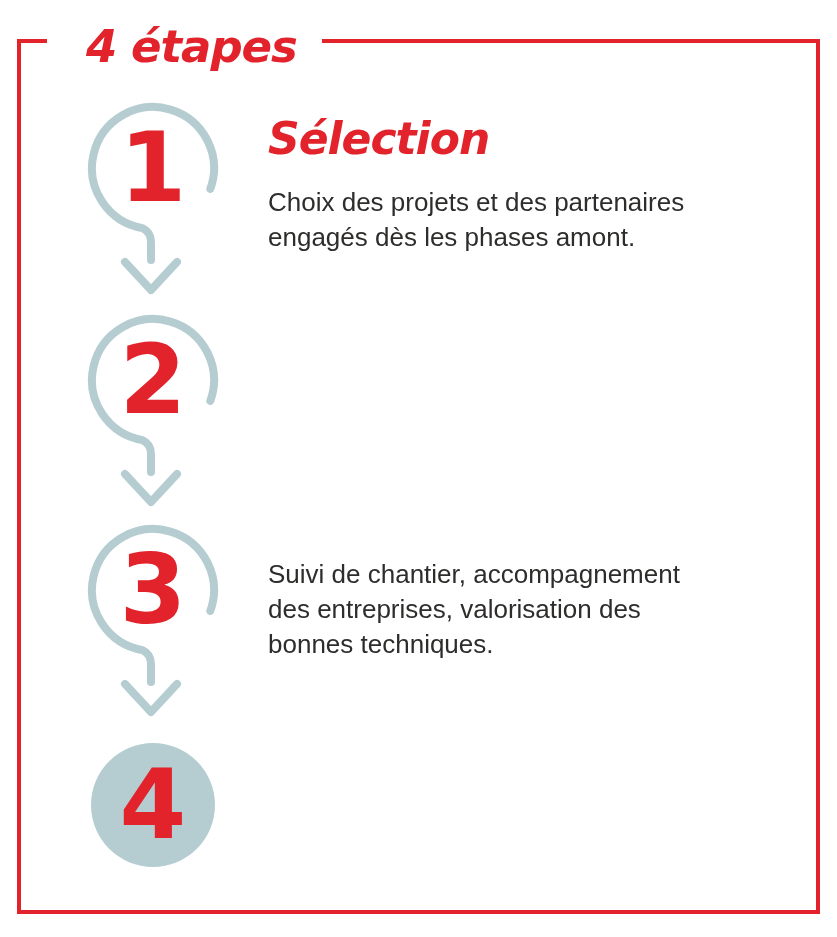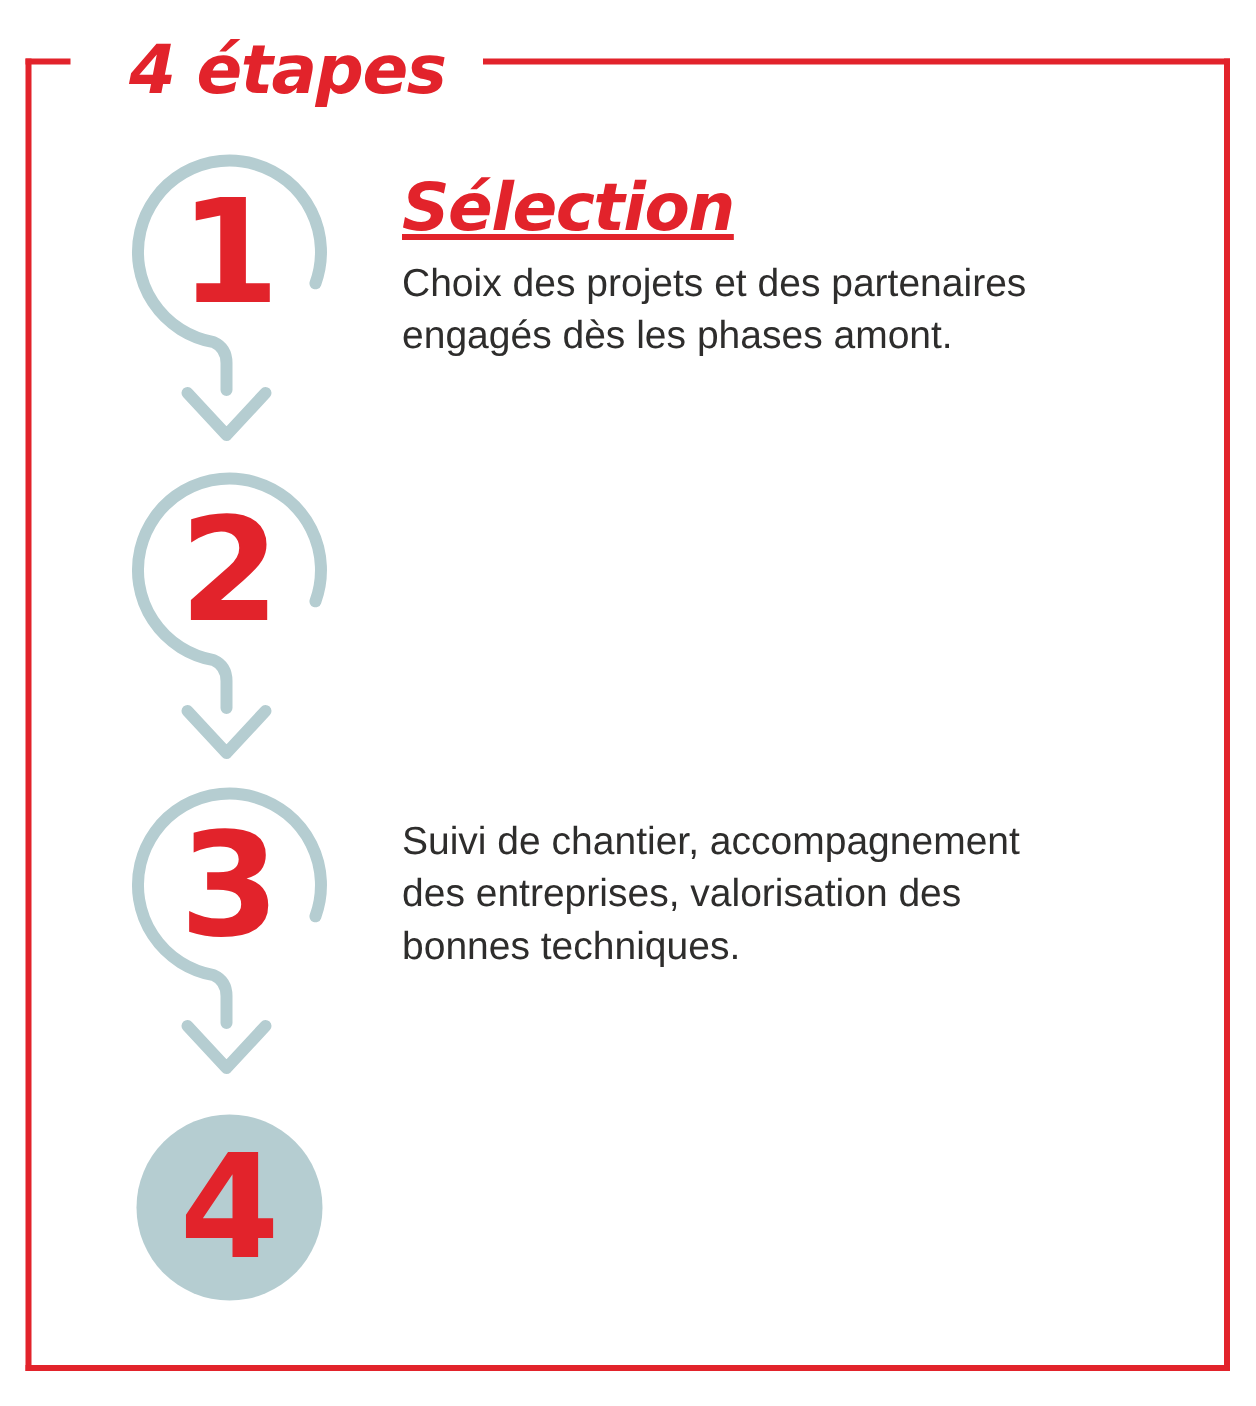--- a/index.html
+++ b/index.html
@@ -44,24 +44,23 @@
     font-family:"DejaVu Sans",sans-serif;
   }
   #step-4 .num{top:5px;height:124px;}
 
   .step-text{position:absolute;left:268px;top:14px;width:545px;}
   #step-4 .step-text{top:6px;}
   .step-heading{
     font-size:44px;font-weight:bold;font-style:italic;
     color:var(--red);letter-spacing:-1px;line-height:50px;
     font-family:"DejaVu Sans",sans-serif;
-    text-decoration:underline;
   }
   .step-desc{
-    margin-top:7px;font-size:26px;line-height:35px;color:var(--ink);
+    margin-top:21px;font-size:26px;line-height:35px;color:var(--ink);
     white-space:pre-line;font-family:"Liberation Sans",sans-serif;
   }
   .stroke{fill:none;stroke:var(--circle);stroke-width:8;stroke-linecap:round;stroke-linejoin:round;}
 </style>
 </head>
 <body>
 
 <div>
   <div class="bar" id="b-left"></div>
   <div class="bar" id="b-right"></div>

